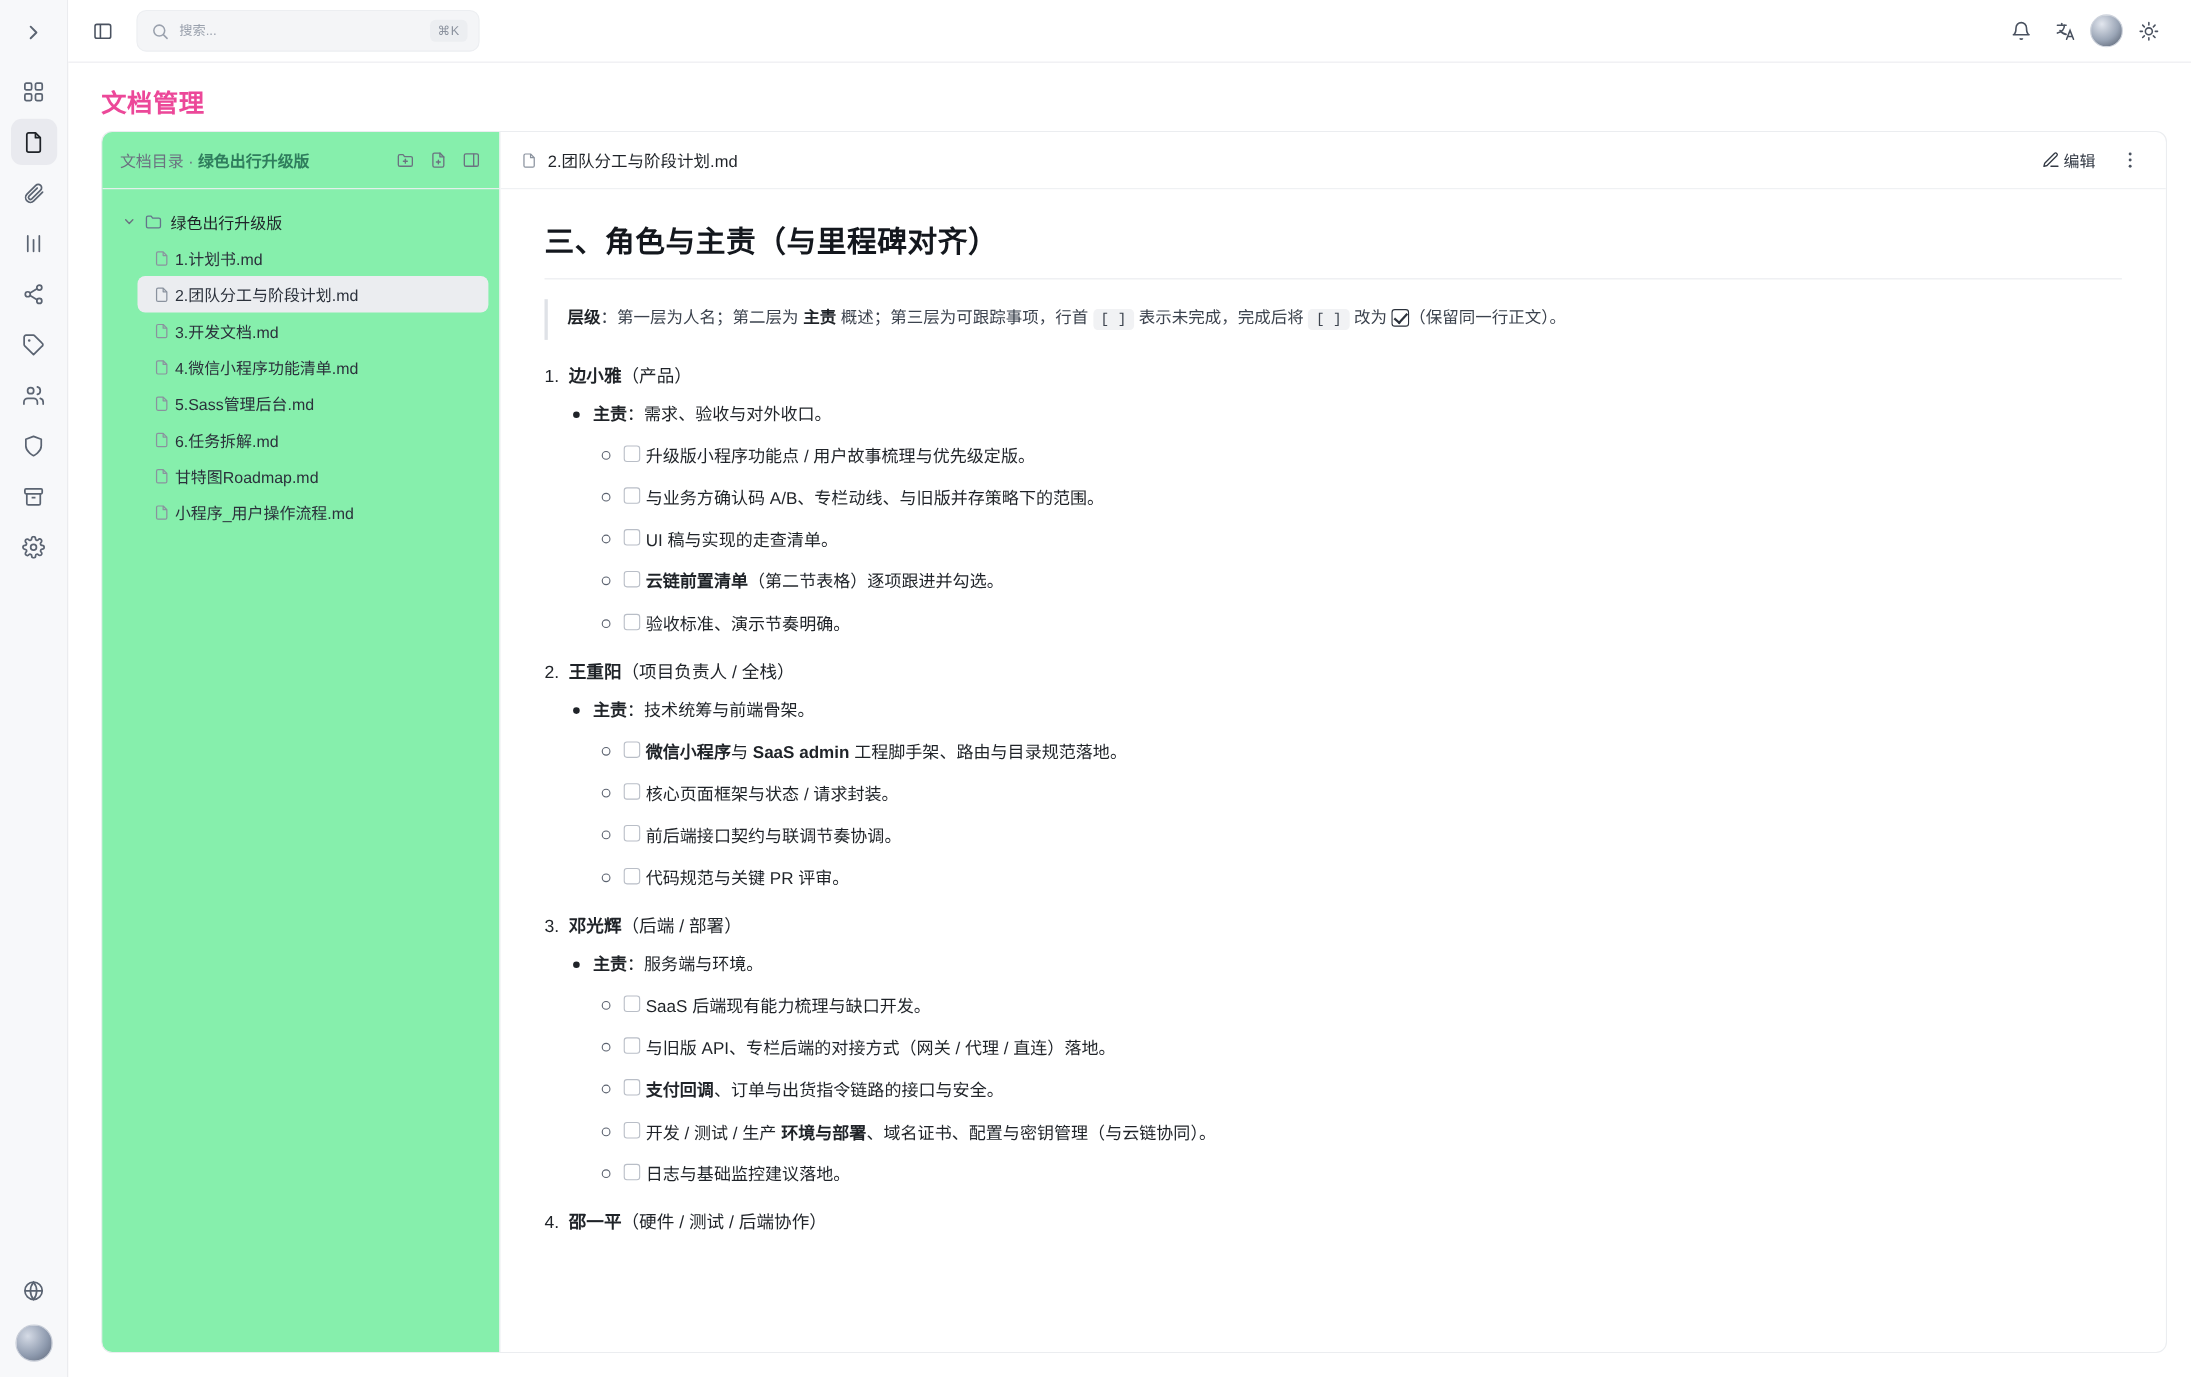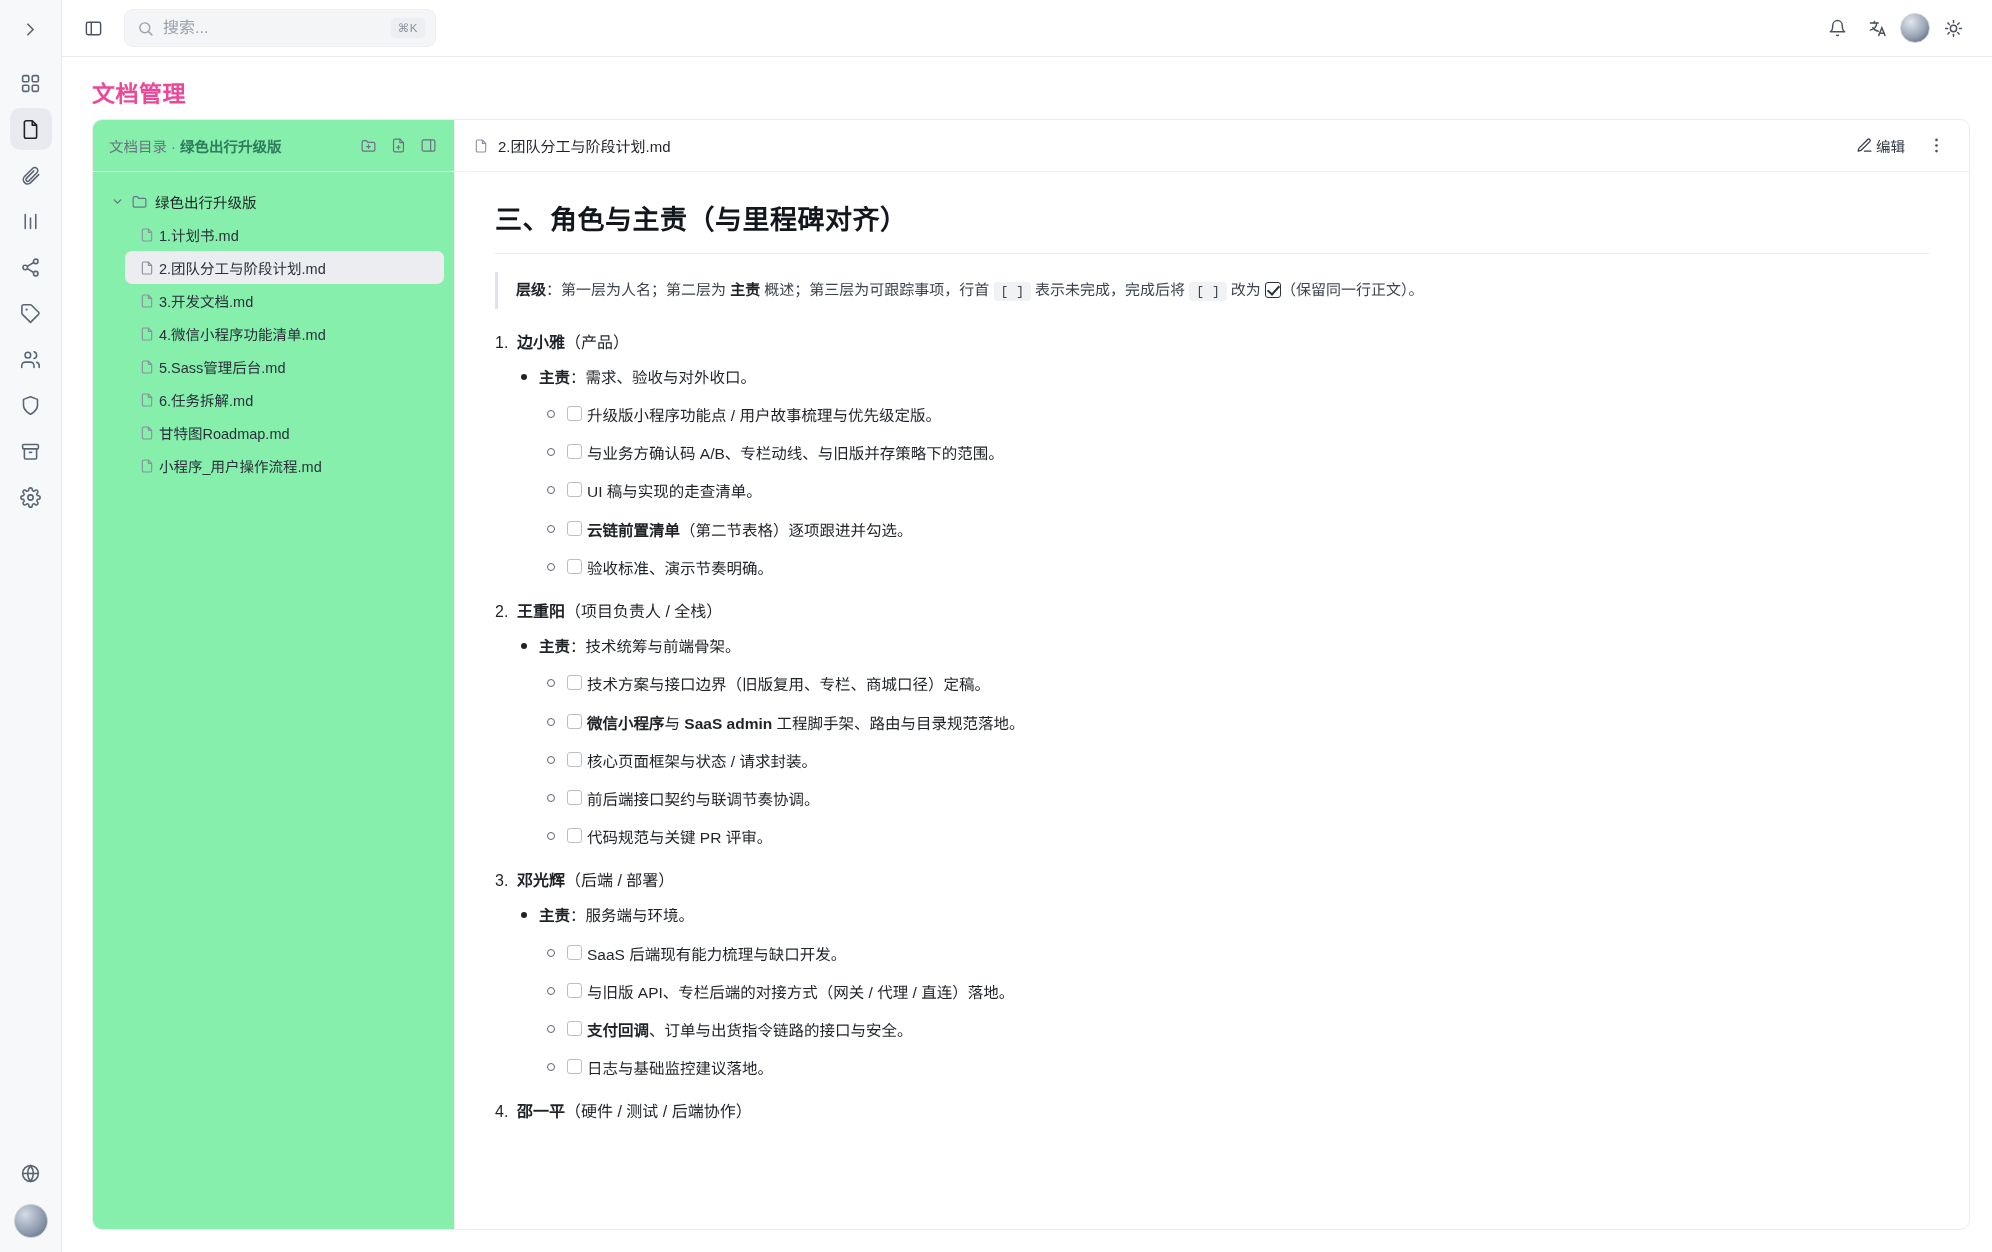--- a/index.html
+++ b/index.html
@@ -63,21 +63,21 @@
     border: 1px solid #eceef1;
     border-radius: 9px;
     display: flex; align-items: center;
     padding: 0 10px 0 12px;
     gap: 9px;
     cursor: text;
   }
   .search-box svg { width: 17px; height: 17px; color: #9aa1ad; flex: none; }
   .search-input {
     border: none; outline: none; background: transparent;
-    font-size: 16px; color: #1d4ed8; flex: 1;
+    font-size: 12px; color: #1d4ed8; flex: 1;
     font-family: inherit;
   }
   .search-input::placeholder { color: #9aa1ad; }
   .kbd {
     font-size: 11.5px; color: #8b929e;
     background: #eceef1; border-radius: 5px;
     padding: 3px 7px; letter-spacing: .5px;
   }
   .topbar-right { margin-left: auto; display: flex; align-items: center; gap: 6px; }
   .avatar-sm {
@@ -539,37 +539,37 @@
               <div class="task"><span class="chk"></span><span>验收标准、演示节奏明确。</span></div>
             </li>
 
             <li>
               <div class="role-head">
                 <span class="name">王重阳</span><span class="paren">（项目负责人 / 全栈）</span>
               </div>
               <div class="duty">
                 <b>主责</b><span>：技术统筹与前端骨架。</span>
               </div>
-              <div class="task"><span class="chk"></span><span>技术方案与接口边界（旧版复用、专栏、商城口径）定稿。</span></div>
               <div class="task"><span class="chk"></span><b>微信小程序</b><span>与 </span><b>SaaS admin</b><span> 工程脚手架、路由与目录规范落地。</span></div>
               <div class="task"><span class="chk"></span><span>核心页面框架与状态 / 请求封装。</span></div>
               <div class="task"><span class="chk"></span><span>前后端接口契约与联调节奏协调。</span></div>
               <div class="task"><span class="chk"></span><span>代码规范与关键 PR 评审。</span></div>
             </li>
 
             <li>
               <div class="role-head">
                 <span class="name">邓光辉</span><span class="paren">（后端 / 部署）</span>
               </div>
               <div class="duty">
                 <b>主责</b><span>：服务端与环境。</span>
               </div>
               <div class="task"><span class="chk"></span><span>SaaS 后端现有能力梳理与缺口开发。</span></div>
               <div class="task"><span class="chk"></span><span>与旧版 API、专栏后端的对接方式（网关 / 代理 / 直连）落地。</span></div>
               <div class="task"><span class="chk"></span><b>支付回调</b><span>、订单与出货指令链路的接口与安全。</span></div>
+              <div class="task"><span class="chk"></span><span>开发 / 测试 / 生产 </span><b>环境与部署</b><span>、域名证书、配置与密钥管理（与云链协同）。</span></div>
               <div class="task"><span class="chk"></span><span>日志与基础监控建议落地。</span></div>
             </li>
 
             <li>
               <div class="role-head">
                 <span class="name">邵一平</span><span class="paren">（硬件 / 测试 / 后端协作）</span>
               </div>
             </li>
 
           </ol>

